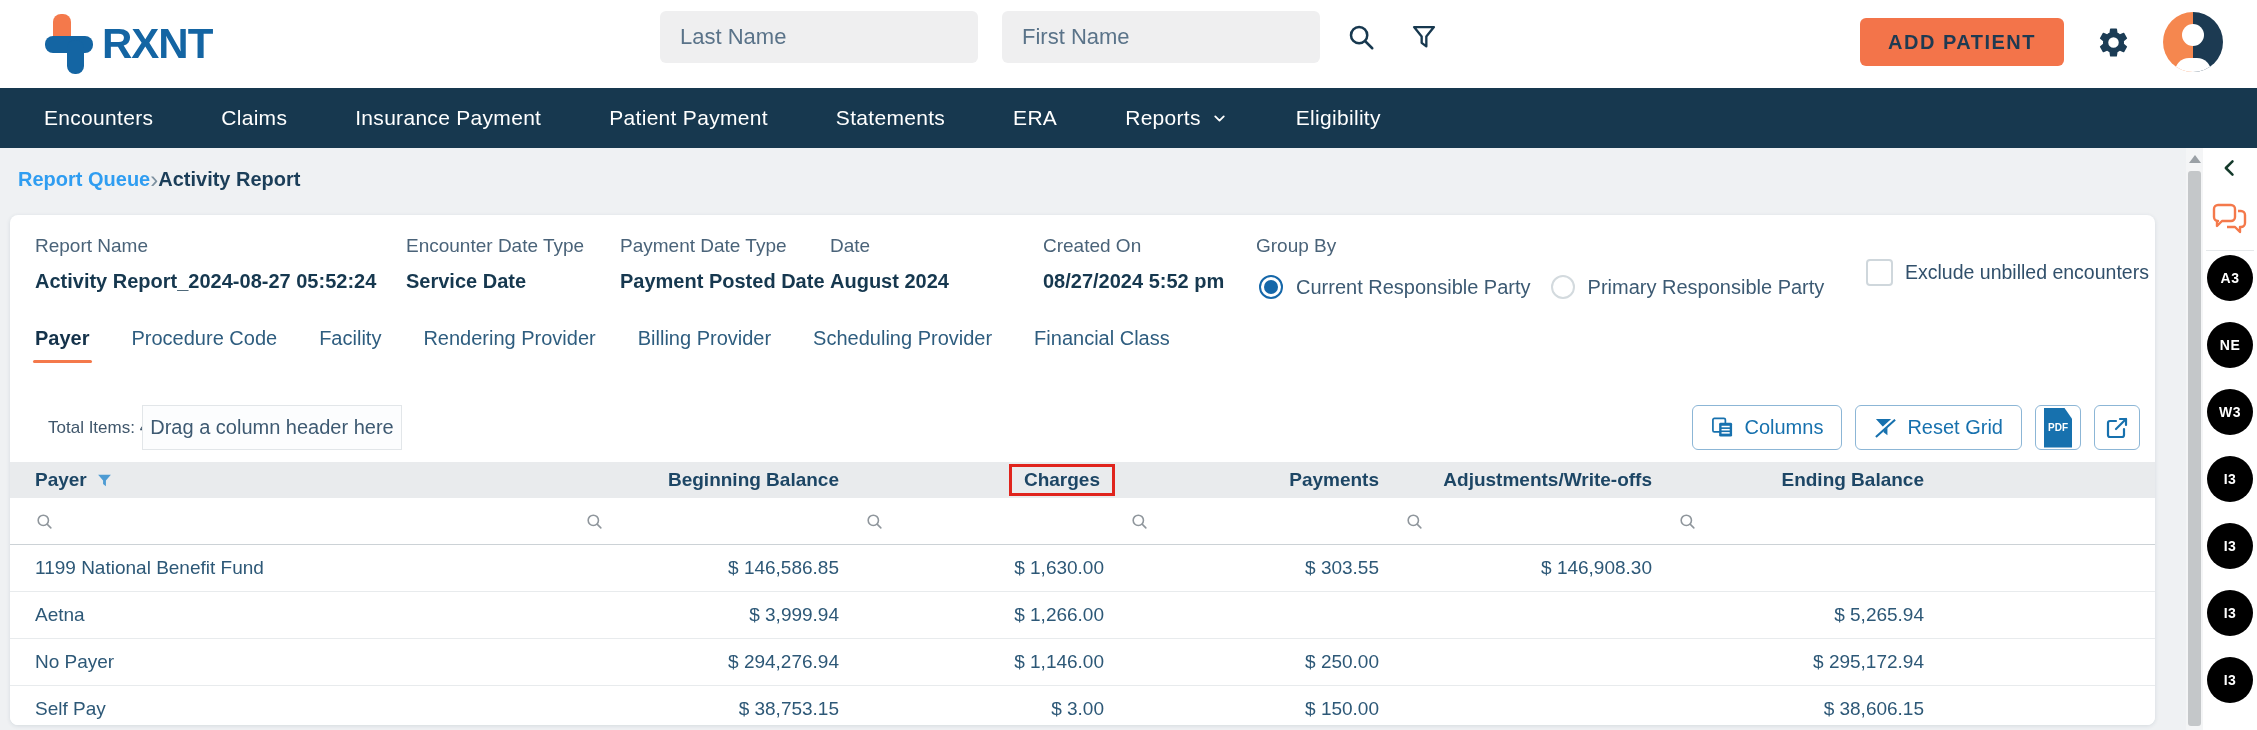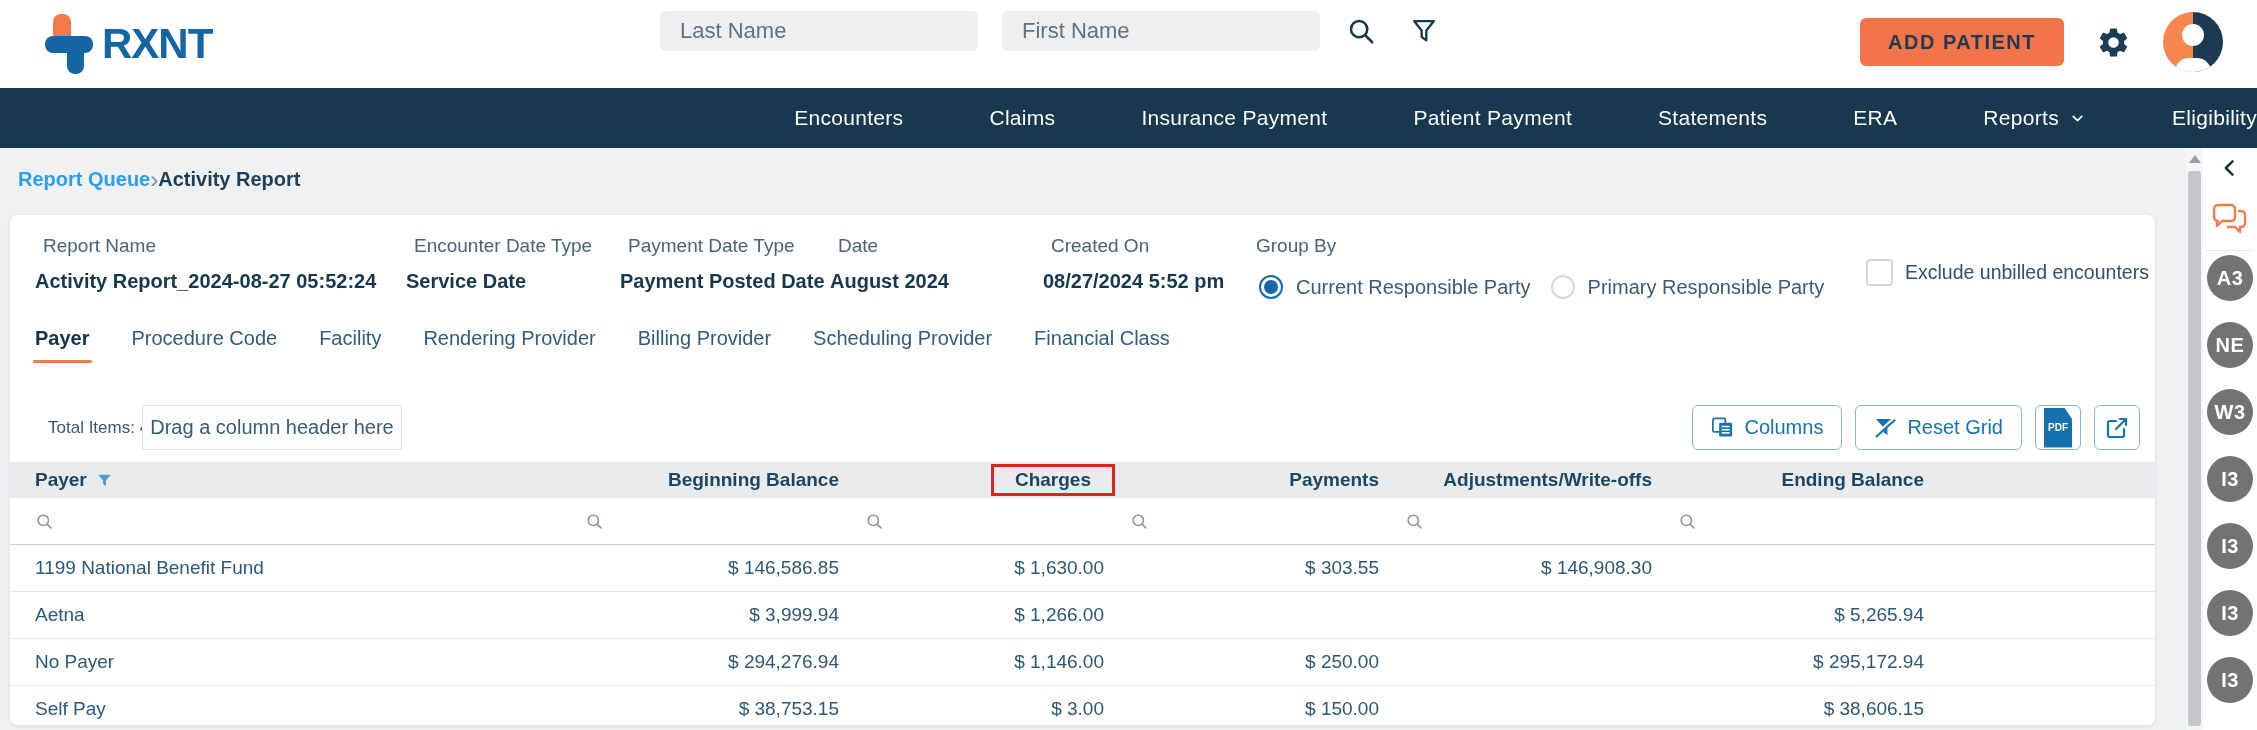--- a/index.html
+++ b/index.html
@@ -10,21 +10,21 @@
     position:relative;
     overflow:hidden;
     color:#16384f;
   }
   
   .topbar { position:absolute; top:0; left:0; right:0; height:88px; background:#fff; z-index:5; }
   .logo { position:absolute; left:45px; top:13px; display:flex; align-items:center; gap:7px; cursor:pointer; }
   .logo-text { font-size:42px; font-weight:700; letter-spacing:-1px; color:#1465a3; }
   .search-area { position:absolute; left:660px; top:11px; display:flex; align-items:center; }
   .search-area input {
-    width:318px; height:40px; background:#efeff0; border:none; border-radius:6px;
+    width:318px; height:52px; background:#efeff0; border:none; border-radius:6px;
     font-family:"Liberation Sans",sans-serif; font-size:22px; color:#36506a; padding:0 20px; outline:none;
   }
   .search-area input::placeholder { color:#5a7389; }
   .search-area input + input { margin-left:24px; }
   .icon-btn { background:none; border:none; cursor:pointer; display:flex; align-items:center; justify-content:center; }
   .tb-search { margin-left:26px; }
   .tb-filter { margin-left:34px; }
   .topbar-right { position:absolute; right:34px; top:12px; display:flex; align-items:center; gap:32px; }
   .add-patient {
     height:48px; padding:3px 28px; background:#f3744a; border:none; border-radius:6px;
@@ -34,35 +34,35 @@
   .avatar {
     width:60px; height:60px; border-radius:50%; position:relative; overflow:hidden; cursor:pointer;
     background:linear-gradient(90deg,#f5874f 0 50%, #1c3a52 50% 100%);
   }
   .avatar::before { content:""; position:absolute; top:12px; left:50%; transform:translateX(-50%);
     width:22px; height:22px; border-radius:50%; background:#fff; }
   .avatar::after { content:""; position:absolute; bottom:-12px; left:50%; transform:translateX(-50%);
     width:36px; height:26px; border-radius:14px 14px 0 0; background:#fff; }
   
   .mainnav { position:absolute; top:88px; left:0; right:0; height:60px; background:#17384f;
-    display:flex; align-items:center; padding-left:44px; gap:86px; z-index:5;justify-content:flex-end; }
+    display:flex; align-items:center; padding-left:44px; gap:68px; z-index:5; }
   .nav-item { color:#fff; font-size:21px; font-weight:500; letter-spacing:.3px; cursor:pointer;
     display:flex; align-items:center; gap:10px; white-space:nowrap; }
   
   .content { position:absolute; top:148px; left:0; width:2186px; bottom:0; background:#eff1f3; }
   .breadcrumb { position:absolute; top:20px; left:18px; display:flex; align-items:center; gap:0; font-size:20px; }
   .bc-parent { color:#2f9df1; font-weight:600; cursor:pointer; }
   .bc-sep { color:#7d91a0; font-size:24px; line-height:20px; }
   .bc-current { color:#1b3e59; font-weight:700; }
   .card { position:absolute; top:67px; left:10px; width:2145px; height:510px; background:#fff;
     border-radius:8px; box-shadow:0 1px 4px rgba(27,59,84,.12); overflow:hidden; }
   
   .field { position:absolute; top:20px; }
   .f0{left:25px;} .f1{left:396px;} .f2{left:610px;} .f3{left:820px;} .f4{left:1033px;}
-  .lbl { font-size:19px; color:#4a6379; margin-bottom:13px;margin-left:8px; }
+  .lbl { font-size:19px; color:#4a6379; margin-bottom:13px; }
   .val { font-size:20px; font-weight:700; color:#16384f; }
   .gb-label { position:absolute; left:1246px; top:20px; font-size:19px; color:#4a6379; }
   .radio-group { position:absolute; left:1249px; top:60px; display:flex; gap:20px; align-items:center; }
   .radio { display:flex; align-items:center; gap:13px; font-size:20px; color:#3c5a73; cursor:pointer; }
   .rc { width:24px; height:24px; border-radius:50%; border:2px solid #d3dade; background:#fff; position:relative; flex:none; }
   .radio.selected .rc { border-color:#1567a9; }
   .radio.selected .rc::after { content:""; position:absolute; inset:3px; border-radius:50%; background:#1567a9; }
   .exclude { position:absolute; left:1856px; top:44px; display:flex; align-items:center; gap:12px; cursor:pointer; }
   .checkbox { width:27px; height:27px; border:2px solid #cfd7dc; border-radius:4px; background:#fff; flex:none; }
   .exclude span { font-size:19.5px; color:#31506b; }
@@ -85,40 +85,40 @@
     display:flex; align-items:center; justify-content:center;
     clip-path:polygon(0 0,72% 0,100% 28%,100% 100%,0 100%); }
   
   .grid { position:absolute; left:0; right:0; top:247px; }
   .grid-row { display:grid; grid-template-columns:565px 280px 265px 275px 273px 272px 1fr; }
   .grid-head { height:36px; background:#e9ebed; }
   .hc { display:flex; align-items:center; font-size:19px; font-weight:700; color:#1d4665; }
   .hc.c0 { padding-left:25px; gap:9px; }
   .hc.num { justify-content:flex-end; padding-right:16px; }
   .hc.chg { padding-right:5px; }
-  .red-box { border:3px solid #e0241d; padding:2px 21px; }
+  .red-box { border:3px solid #e0241d; padding:2px 12px; }
   .grid-filter { height:47px; background:#fff; border-bottom:1px solid #ccd2d6; }
   .fc { display:flex; align-items:center; padding-left:10px; cursor:text; }
   .fc.c0 { padding-left:25px; }
   .grid-data { height:47px; background:#fff; border-bottom:1px solid #e8ebed; cursor:pointer; }
   .dc { display:flex; align-items:center; font-size:19px; color:#2d5877; }
   .dc.c0 { padding-left:25px; }
   .dc.num { justify-content:flex-end; padding-right:16px; }
   
   .vscroll { position:absolute; right:54px; top:148px; width:17px; bottom:0; background:#f4f5f6; }
   .vs-arrow { position:absolute; top:7px; left:50%; transform:translateX(-50%); width:0; height:0;
     border-left:6px solid transparent; border-right:6px solid transparent; border-bottom:8px solid #9aa0a5; cursor:pointer; }
   .vs-thumb { position:absolute; top:23px; bottom:4px; left:2px; width:13px; background:#c4c7c9; border-radius:3px; cursor:grab; }
   
   .side-rail { position:absolute; right:0; top:148px; width:54px; bottom:0; background:#fff; }
   .collapse-btn { position:absolute; top:8px; left:50%; transform:translateX(-50%); cursor:pointer; }
   .chat-btn { position:absolute; top:54px; left:50%; transform:translateX(-50%); cursor:pointer; }
   .rail-divider { position:absolute; top:102px; left:3px; right:3px; border-top:1px solid #e5e8ea; }
   .badges { position:absolute; top:107px; left:0; right:0; display:flex; flex-direction:column; align-items:center; gap:21px; }
-  .badge { width:46px; height:46px; border-radius:50%; background:#737373; color:#fff; font-size:20px;
+  .badge { width:46px; height:46px; border-radius:50%; background:#000000; color:#fff; font-size:14px;
     font-weight:600; display:flex; align-items:center; justify-content:center; letter-spacing:.5px; cursor:pointer; flex:none; }
 </style>
 </head>
 <body>
 
 <header class="topbar">
   <div class="logo">
     <svg width="50" height="62" viewBox="0 0 50 62">
       <rect x="8" y="1" width="18" height="33" rx="8" fill="#f4794b"></rect>
       <rect x="0" y="23" width="48" height="17" rx="8" fill="#1465a3"></rect>

